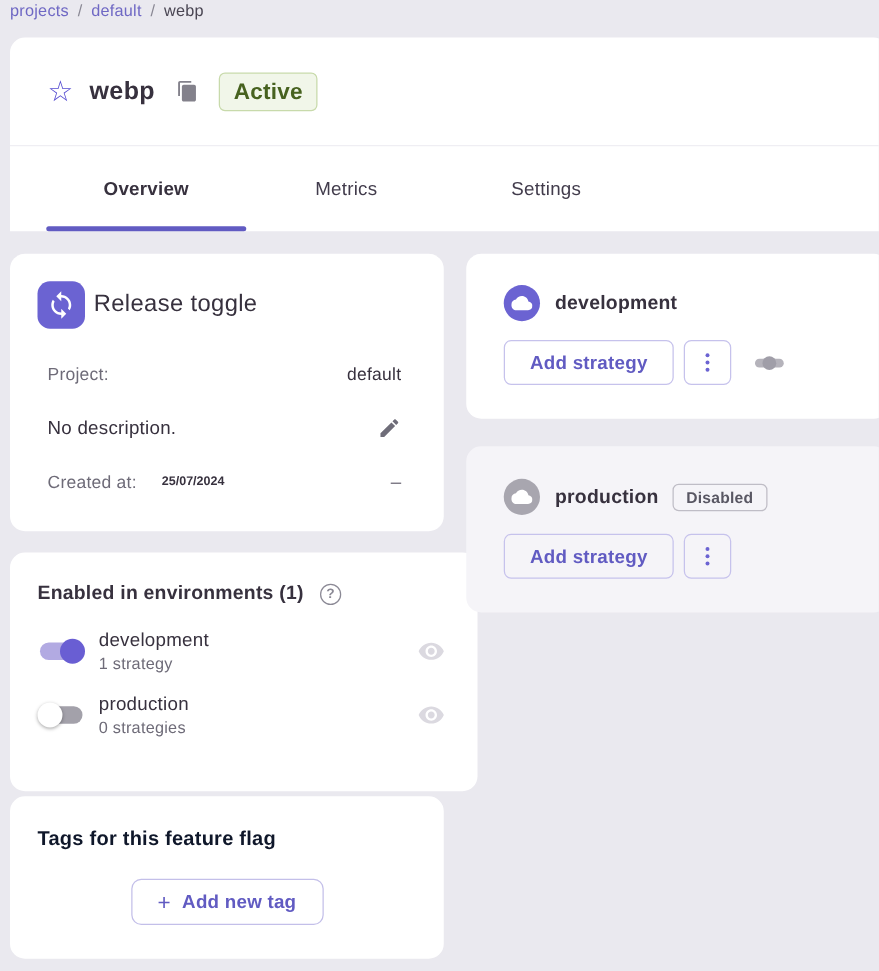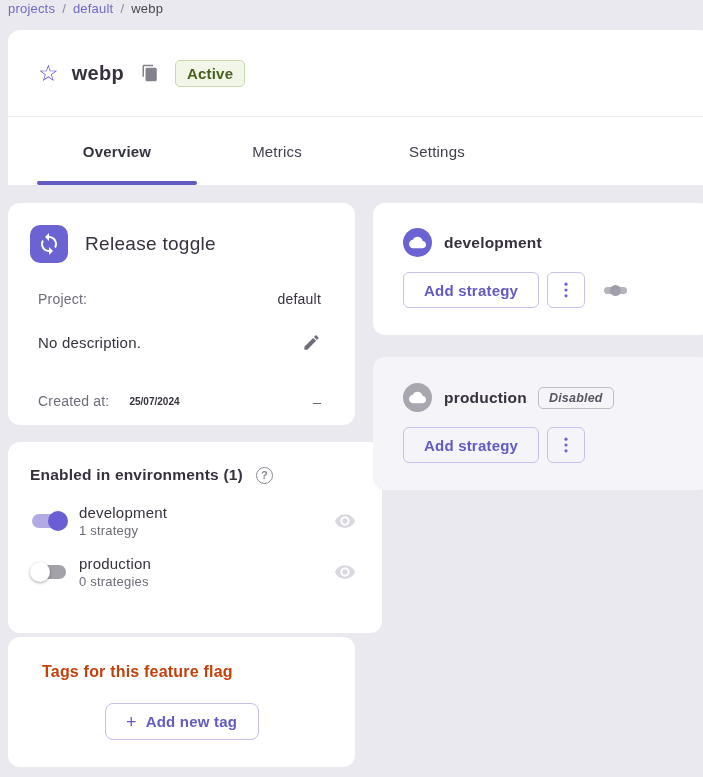--- a/index.html
+++ b/index.html
@@ -15,39 +15,39 @@
   .crumb-link { color:#6f68c4; text-decoration:none; cursor:pointer; }
   .crumb-sep { color:#8a8894; }
   .crumb-current { color:#4a4653; }
 
   
   .header-card { position:absolute; left:8px; top:30px; width:703px; height:155px; background:#fff; border-radius:12px 12px 0 0; }
   .header-top { height:87px; display:flex; align-items:center; padding-left:30px; border-bottom:1px solid #efeef3; }
   .star-icon { font-size:23px; color:#574ed2; line-height:1; cursor:pointer; }
   .flag-title { font-size:20px; color:#37313e; margin-left:13px; letter-spacing:.3px; }
   .copy-icon { margin-left:17px; cursor:pointer; display:flex; }
-  .active-badge { margin-left:16px; background:#f1f6e9; border:1px solid #c8daab; color:#47621f; font-size:15px; font-weight:bold; padding:4px 11px; border-radius:5px; letter-spacing:.2px; }
+  .active-badge { margin-left:16px; background:#f1f6e9; border:1px solid #c8daab; color:#47621f; font-size:18px; font-weight:bold; padding:4px 11px; border-radius:5px; letter-spacing:.2px; }
 
   .tab-bar { height:68px; display:flex; padding-left:29px; }
   .tab { position:relative; width:160px; display:flex; align-items:center; justify-content:center; font-size:15px; color:#423c4c; cursor:pointer; letter-spacing:.2px; }
   .tab.active { font-weight:bold; color:#37313e; }
   .tab.active::after { content:""; position:absolute; left:0; right:0; bottom:0; height:4px; background:#615bc2; border-radius:2px; }
 
   
   .card { position:absolute; background:#fff; border-radius:12px; }
 
   
   .flag-card { left:8px; top:203px; width:347px; height:222px; padding:22px 24px 0 22px; }
-  .flag-head { display:flex; align-items:center; gap:17px; }
+  .flag-head { display:flex; align-items:center; gap:7px; }
   .type-icon { width:38px; height:38px; border-radius:10px; background:#6b63d2; display:flex; align-items:center; justify-content:center; flex:none; }
   .type-title { font-size:19px; color:#37313e; letter-spacing:.3px; }
   .info-rows { margin-top:28px; padding-left:8px; padding-right:10px; }
   .info-row { display:flex; align-items:center; justify-content:space-between; }
   .row-project { margin-bottom:26px;gap:38px; }
-  .row-desc { margin-bottom:41px; }
+  .row-desc { margin-bottom:25px; }
   .lbl { font-size:14px; color:#6e6b78; letter-spacing:.2px; }
   .val { font-size:14px; color:#37313e; letter-spacing:.2px; }
   .desc-text { font-size:15px; color:#37313e; letter-spacing:.2px; }
   .created-group { display:flex; align-items:center; gap:20px; }
   .created-val { font-size:10px; font-weight:bold; color:#37313e; }
   .collapse-glyph { color:#6e6b78; font-size:15px; cursor:pointer; line-height:1; }
   .edit-icon { cursor:pointer; display:flex; }
 
   
   .env-card { left:8px; top:442px; width:374px; height:191px; padding:24px 26px 0 22px; }
@@ -66,34 +66,34 @@
   .switch { position:relative; width:38px; height:24px; cursor:pointer; flex:none; }
   .switch .track { position:absolute; left:2px; top:5px; width:34px; height:14px; border-radius:7px; }
   .switch .thumb { position:absolute; top:2px; width:20px; height:20px; border-radius:50%; }
   .switch.on .track { background:#b2aae2; }
   .switch.on .thumb { left:18px; background:#695ed3; }
   .switch.off .track { background:#a3a1aa; }
   .switch.off .thumb { left:0; background:#fff; box-shadow:0 1px 3px rgba(0,0,0,.35); }
 
   
   .tags-card { left:8px; top:637px; width:347px; height:130px; padding:26px 22px 0 22px; }
-  .tags-title { font-size:16px; font-weight:bold; color:#c2410c; letter-spacing:.2px;margin-left:12px; }
+  .tags-title { font-size:16px; font-weight:bold; color:#0f172a; letter-spacing:.2px; }
   .add-tag-btn { display:flex; align-items:center; justify-content:center; gap:9px; margin:22px auto 0 auto; width:154px; height:37px; background:#fff; border:1px solid #c3bfe9; border-radius:8px; color:#615bc2; font-size:15px; font-weight:bold; cursor:pointer; letter-spacing:.2px; font-family:inherit; }
   .plus-glyph { font-size:18px; font-weight:normal; line-height:1; }
 
   
   .env-panel { position:absolute; left:373px; width:338px; border-radius:12px; padding:25px 0 0 30px; }
   .panel-dev { top:203px; height:132px; background:#fff; }
   .panel-prod { top:357px; height:133px; background:#f5f4f8; padding-top:26px; }
   .panel-head { display:flex; align-items:center; }
   .cloud-circle { width:29px; height:29px; border-radius:50%; display:flex; align-items:center; justify-content:center; flex:none; }
   .cloud-purple { background:#6b63d2; }
   .cloud-gray { background:#a8a6af; }
   .panel-name { font-size:15.5px; font-weight:bold; color:#37313e; margin-left:12px; letter-spacing:.2px; }
-  .disabled-badge { margin-left:11px; border:1px solid #bfbdc6; border-radius:5px; color:#595763; font-size:12.5px; font-weight:bold; padding:3px 10px; letter-spacing:.2px; background:transparent;font-style:italic; }
+  .disabled-badge { margin-left:11px; border:1px solid #bfbdc6; border-radius:5px; color:#595763; font-size:12.5px; font-weight:bold; padding:3px 10px; letter-spacing:.2px; background:transparent; }
   .panel-actions { display:flex; align-items:center; margin-top:15px; }
   .add-strategy-btn { height:36px; padding:0 20px; background:transparent; border:1px solid #c6c2ec; border-radius:6px; color:#615bc2; font-size:15px; font-weight:bold; cursor:pointer; letter-spacing:.2px; font-family:inherit; }
   .dots-btn { width:38px; height:36px; margin-left:8px; background:transparent; border:1px solid #c6c2ec; border-radius:6px; display:flex; align-items:center; justify-content:center; cursor:pointer; }
   .connector { position:relative; width:23px; height:7px; background:#b5b3bb; border-radius:4px; margin-left:19px; }
   .connector .knob { position:absolute; left:6px; top:-2px; width:11px; height:11px; border-radius:50%; background:#a09ea8; }
 </style>
 </head>
 <body>
 
 <nav class="breadcrumb">

